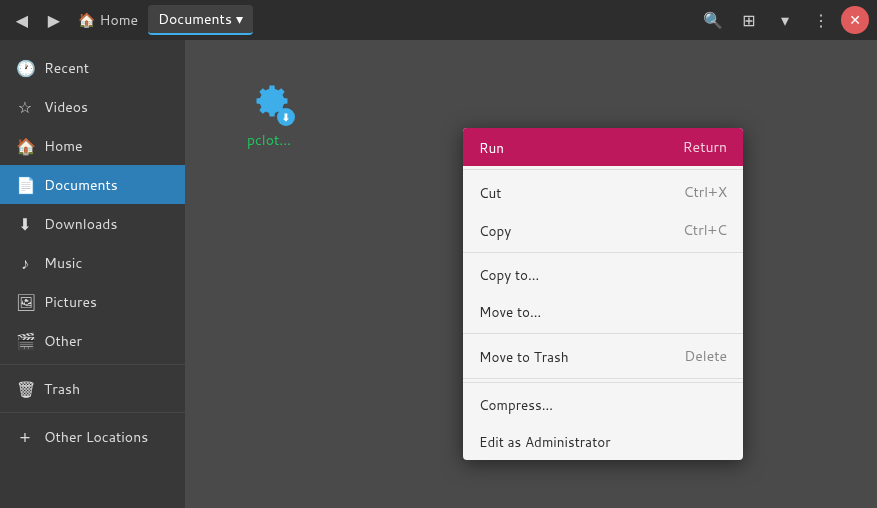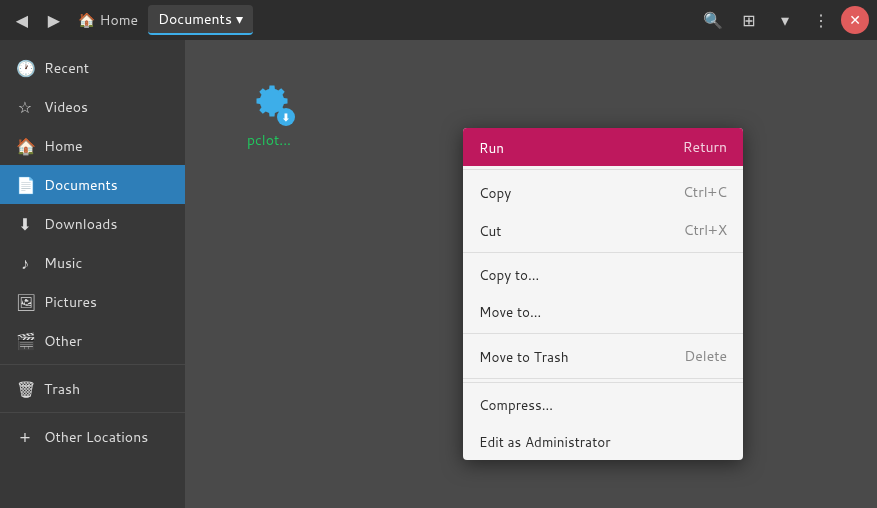--- a/index.html
+++ b/index.html
@@ -306,28 +306,28 @@
     <div class="context-menu">
 
       <div class="context-menu-item highlighted">
         <span>Run</span>
         <span class="shortcut">Return</span>
       </div>
 
       <div class="context-menu-divider"></div>
 
       <div class="context-menu-item">
+        <span>Cut</span>
+        <span class="shortcut">Ctrl+X</span>
+      </div>
+
+      <div class="context-menu-item">
         <span>Copy</span>
         <span class="shortcut">Ctrl+C</span>
       </div>
-
-      <div class="context-menu-item">
-        <span>Cut</span>
-        <span class="shortcut">Ctrl+X</span>
-      </div>
       <div class="context-menu-divider"></div>
 
       <div class="context-menu-item">
         <span>Copy to…</span>
         <span class="shortcut"></span>
       </div>
 
       <div class="context-menu-item">
         <span>Move to…</span>
         <span class="shortcut"></span>

